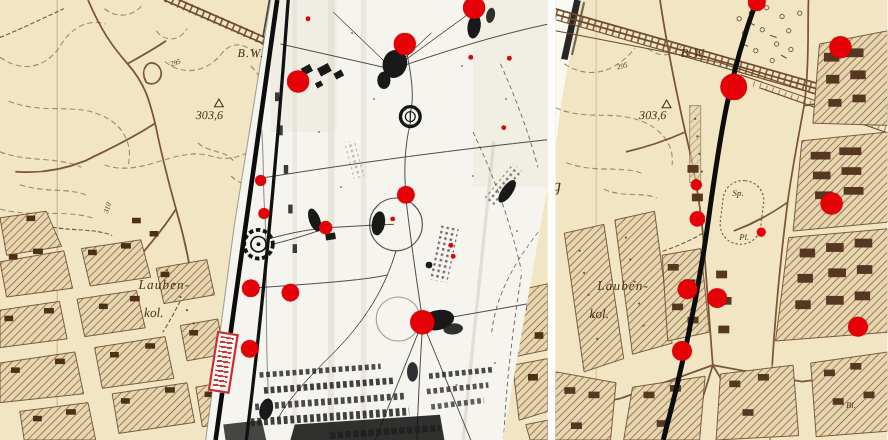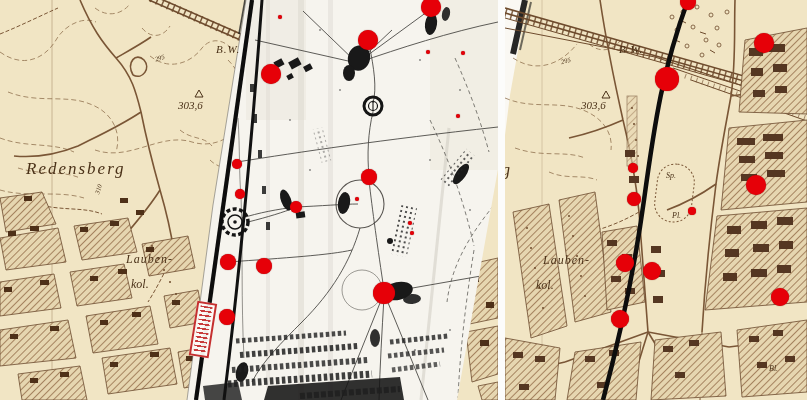--- a/index.html
+++ b/index.html
@@ -243,21 +243,20 @@
       </svg>
     </div>
 
     <svg width="498" height="400" viewBox="0 0 498 400">
       <path d="M252,0 L196,400" stroke="#0d0d0d" stroke-width="4.2" fill="none"></path>
       <path d="M262,0 C252,140 241,262 224,400" stroke="#111" stroke-width="3" fill="none"></path>
       <path d="M245,0 L239,34" stroke="#222" stroke-width="1.6" opacity="0.8" fill="none"></path>
       <path d="M246,0 L213,205 L187,400" stroke="#555" stroke-width="1" opacity="0.5" fill="none"></path>
     </svg>
 
-    <span class="ml" style="left:26px;top:160px;font-size:17px;letter-spacing:2px;">Redensberg</span>
     <span class="ml" style="left:216px;top:44px;font-size:11px;letter-spacing:1px;">B.W.</span>
     <span class="ml" style="left:178px;top:100px;font-size:11px;">303,6</span>
     <span class="ml" style="left:155px;top:55px;font-size:6.5px;transform:rotate(-18deg);">295</span>
     <span class="ml" style="left:94px;top:186px;font-size:6.5px;transform:rotate(-72deg);">310</span>
     <span class="ml" style="left:126px;top:253px;font-size:12px;letter-spacing:1px;">Lauben-</span>
     <span class="ml" style="left:131px;top:278px;font-size:12px;">kol.</span>
 
     <div id="stamp">
         <div class="ink"></div>
       </div>

